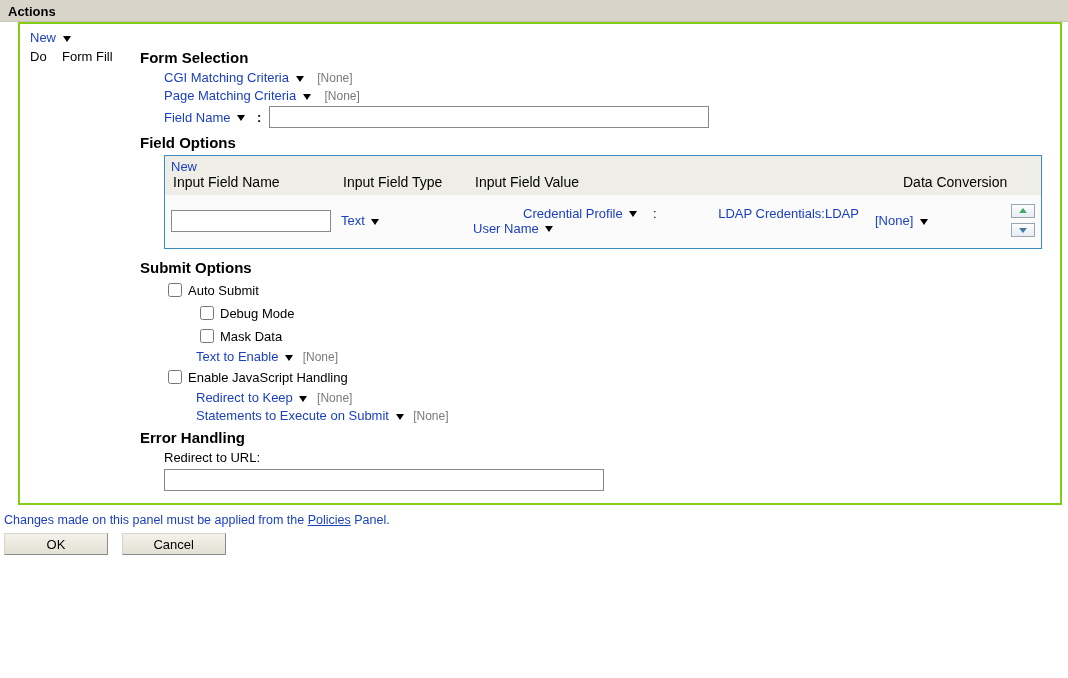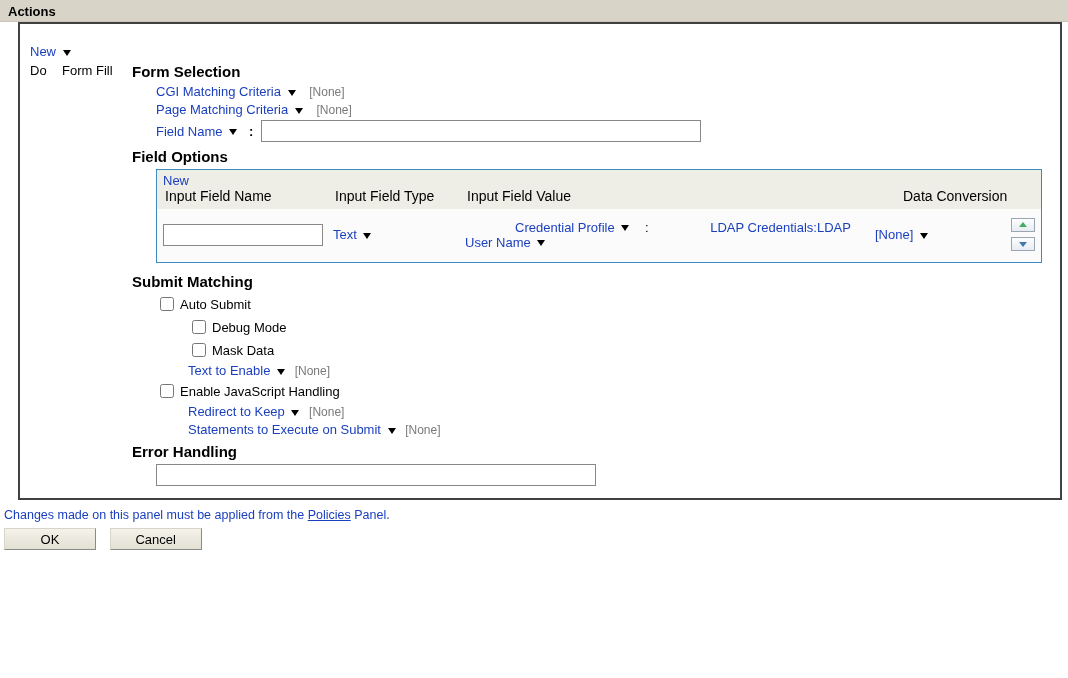--- a/index.html
+++ b/index.html
@@ -12,38 +12,38 @@
   }
   .header-bar {
     background: #d8d5c8;
     padding: 4px 8px 2px 8px;
     font-weight: bold;
     font-size: 13px;
     border-bottom: 1px solid #c8c5b8;
   }
   .panel {
     margin: 0 6px 6px 18px;
-    border: 2px solid #404040;
-    padding: 20px 10px 12px 10px;
+    border: 2px solid #84cc16;
+    padding: 6px 10px 12px 10px;
   }
   .link { color: #1a3fbf; }
   .new-row { margin-bottom: 2px; }
   .drop { cursor: pointer; }
   .tri {
     display: inline-block;
     width: 0; height: 0;
     border-left: 4px solid transparent;
     border-right: 4px solid transparent;
     border-top: 6px solid #000;
     margin-left: 3px;
     vertical-align: middle;
   }
-  .row { display: flex; align-items: flex-start; }
+  .row { display: flex; align-items: flex-start; gap: 8px; }
   .col-do { width: 24px; padding-top: 2px; }
-  .col-ff { width: 70px; padding-top: 2px; margin-left: 8px; }
+  .col-ff { width: 70px; padding-top: 2px; }
   .col-main { flex: 1; }
   .sec-title { font-weight: bold; font-size: 15px; margin: 2px 0 4px 0; }
   .sub { margin-left: 24px; margin-bottom: 3px; }
   .sub .link { margin-right: 4px; }
   .none { color: #7a7a7a; margin-left: 6px; font-size: 12px; }
   .form-name-row { display:flex; align-items:center; margin-left:24px; margin-bottom:6px; }
   .colon { margin: 0 8px 0 12px; font-weight: bold; }
   input[type=text].wide { width: 440px; height: 22px; border:1px solid #888; padding:2px 4px; }
   input[type=text].med  { width: 440px; height: 22px; border:1px solid #888; padding:2px 4px; }
   input[type=text].small{ width: 160px; height: 22px; border:1px solid #888; padding:2px 4px; }
@@ -93,21 +93,21 @@
 
   .err-sub { margin-left:24px; margin-bottom:4px; }
   .err-in  { margin-left:24px; }
 
   .footer-note { margin: 8px 0 6px 4px; color:#1a3fbf; font-size:12.5px; }
   .footer-note .plain { color:#1a3fbf; }
   .footer-note a { color:#1a3fbf; text-decoration: underline; }
 
   .btn-row { margin: 4px 0 8px 4px; }
   button.std {
-    width: 92px; height: 22px;
+    width: 104px; height: 22px;
     background: linear-gradient(#f4f2ea,#e3e0d4);
     border: 1px solid #8a8a8a;
     border-top-color:#d8d5c8; border-left-color:#d8d5c8;
     font-family: inherit; font-size: 13px;
     cursor: pointer;
     margin-right: 10px;
   }
   input[type=checkbox]{ width:14px; height:14px; accent-color:#888; }
 </style>
 </head>
@@ -200,21 +200,21 @@
             <div class="mini-btn">
                 <span class="mini-up"></span>
               </div>
             <div class="mini-btn">
                 <span class="mini-dn"></span>
               </div>
           </div>
         </div>
       </div>
 
-      <div class="sec-title" style="margin-top:10px">Submit Matching</div>
+      <div class="sec-title" style="margin-top:10px">Submit Options</div>
 
       <div class="chk-row">
         <input type="checkbox" style="">
         <span>Auto Submit</span>
       </div>
       <div class="chk-sub">
         <input type="checkbox" style="">
         <span>Debug Mode</span>
       </div>
       <div class="chk-sub">
@@ -243,20 +243,21 @@
       </div>
       <div class="sub2">
         <span class="link drop">
           <span>Statements to Execute on Submit</span>
           <span class="tri"></span>
         </span>
         <span class="none">[None]</span>
       </div>
 
       <div class="sec-title" style="margin-top:6px">Error Handling</div>
+      <div class="err-sub">Redirect to URL:</div>
       <div class="err-in">
         <input type="text" class="med" value="" style="">
       </div>
 
     </div>
   </div>
 </div>
 
 <div class="footer-note">
   <span class="plain">Changes made on this panel must be applied from the </span><a href="#">Policies</a><span class="plain"> Panel.</span>

